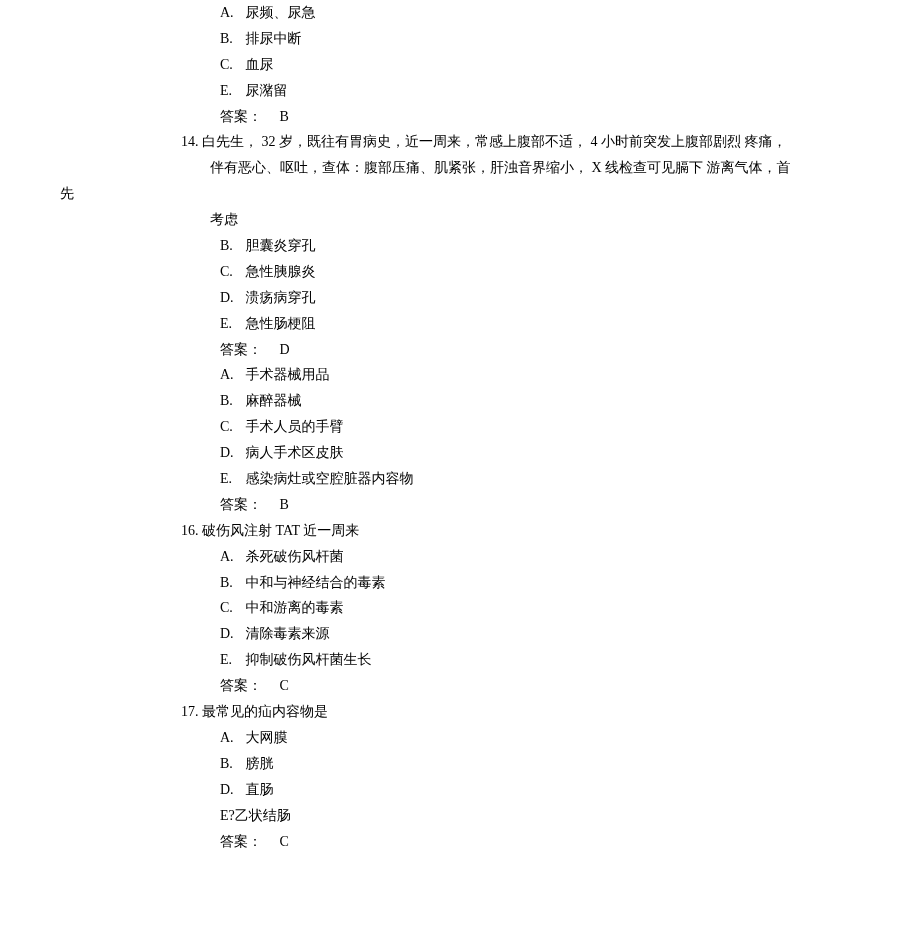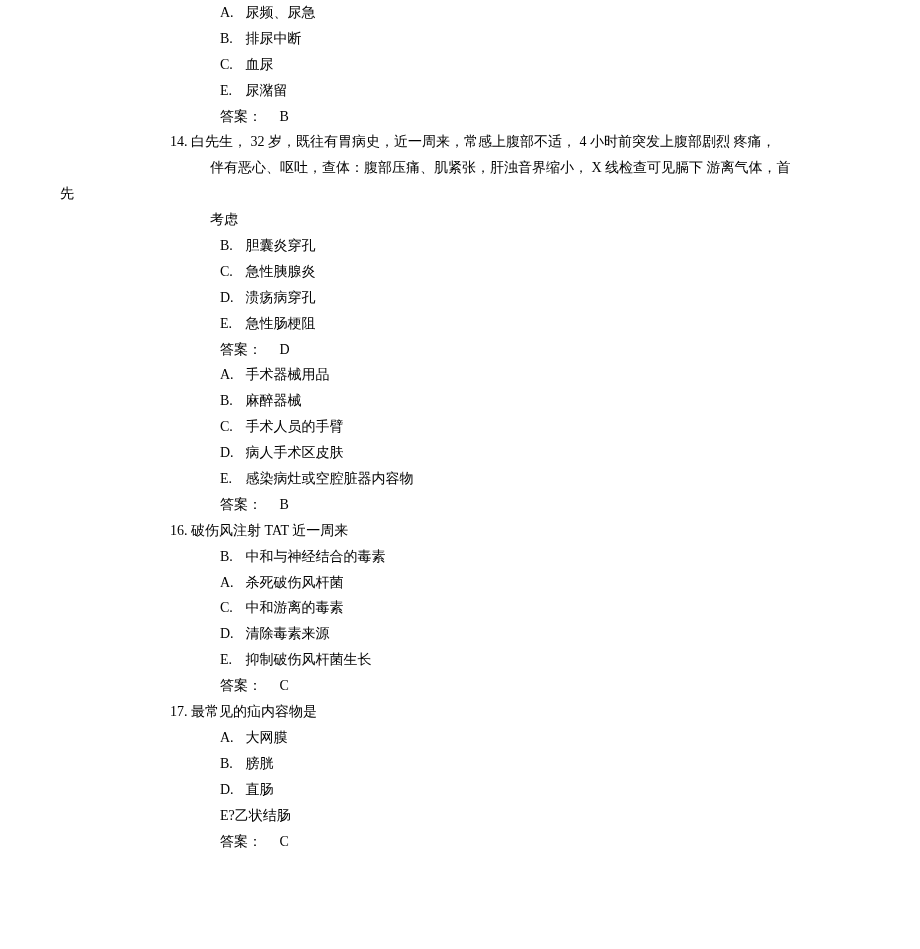--- a/index.html
+++ b/index.html
@@ -26,20 +26,21 @@
     .option-label {
       display: inline-block;
       width: 22px;
     }
     .answer {
       padding-left: 50px;
     }
     .question-stem {
       padding-left: 20px;
       text-indent: -20px;
+      margin-left: 11px;
     }
     .question-kaolv {
       padding-left: 40px;
     }
     .answer-label {
       margin-right: 14px;
     }
   </style>
 </head>
 <body>
@@ -124,26 +125,26 @@
   <div class="answer">
     <span class="answer-label">答案：</span>
     <span>B</span>
   </div>
 
   <div class="question-stem">
     <span>16.</span>
     <span>破伤风注射 TAT 近一周来</span>
   </div>
   <div class="option">
+    <span class="option-label">A.</span>
+    <span>杀死破伤风杆菌</span>
+  </div>
+  <div class="option">
     <span class="option-label">B.</span>
     <span>中和与神经结合的毒素</span>
-  </div>
-  <div class="option">
-    <span class="option-label">A.</span>
-    <span>杀死破伤风杆菌</span>
   </div>
   <div class="option">
     <span class="option-label">C.</span>
     <span>中和游离的毒素</span>
   </div>
   <div class="option">
     <span class="option-label">D.</span>
     <span>清除毒素来源</span>
   </div>
   <div class="option">

